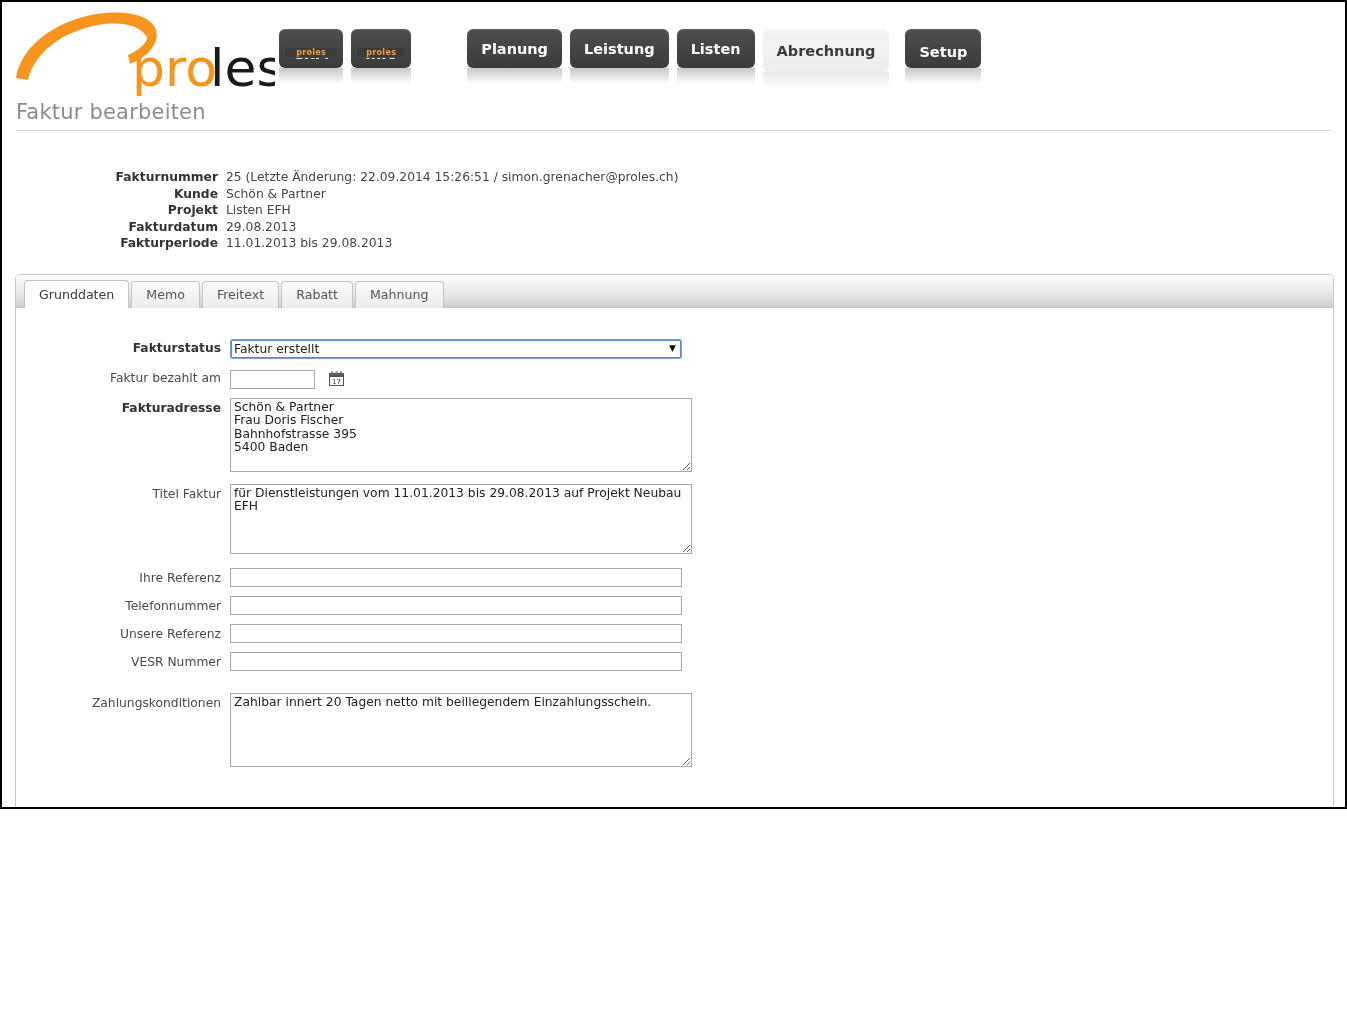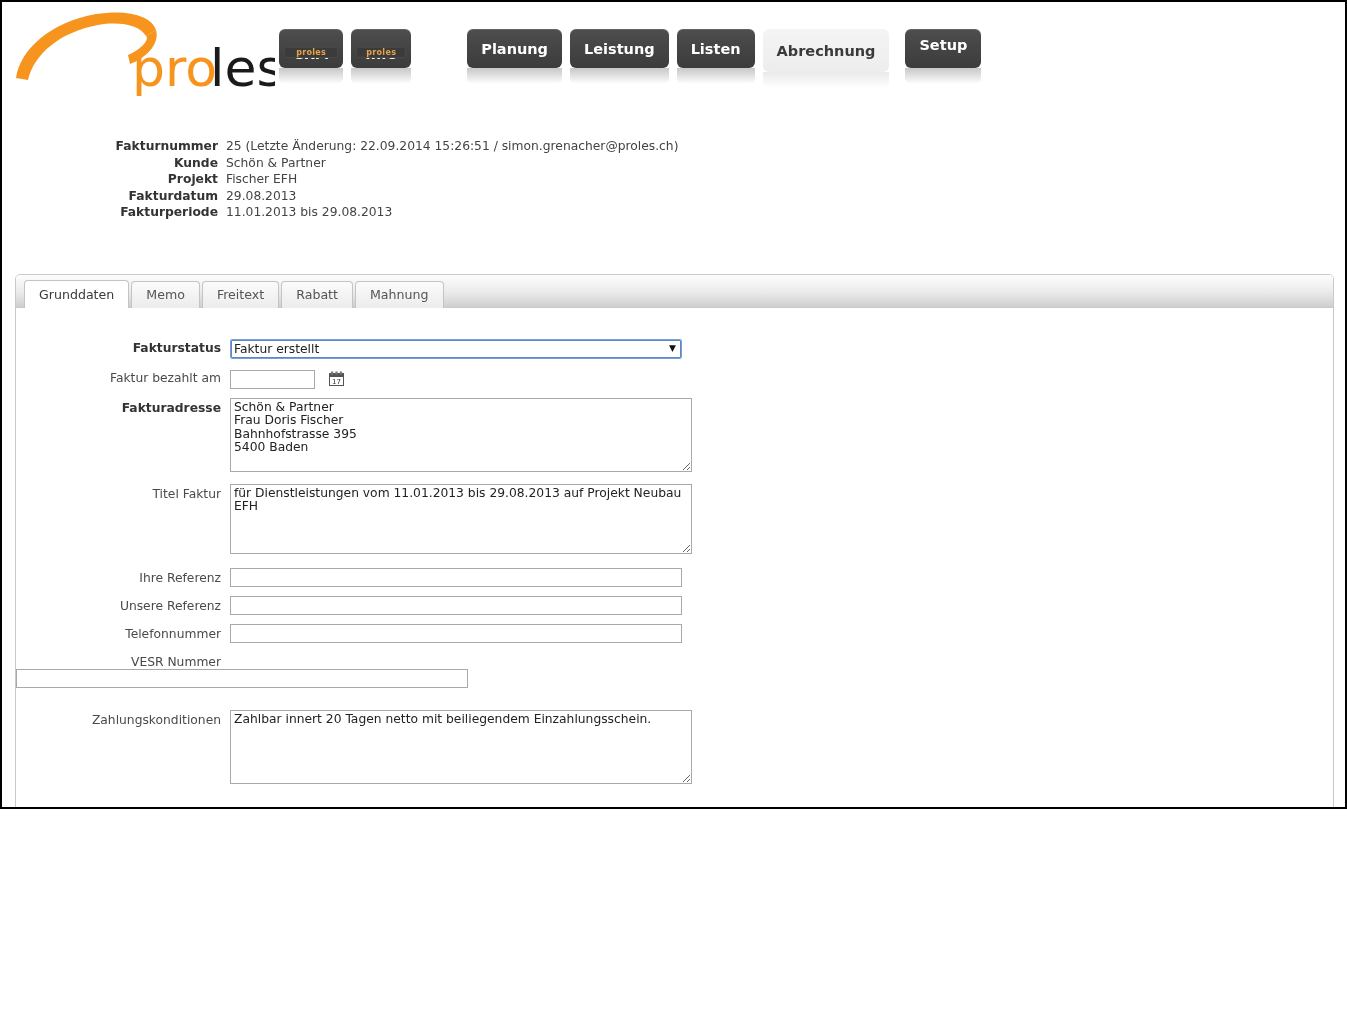--- a/index.html
+++ b/index.html
@@ -336,40 +336,43 @@
         <span class="reflect"></span>
       </div>
       <div class="nav-btn" style="align-items:center;padding-bottom:0;">
         <span>Listen</span>
         <span class="reflect"></span>
       </div>
       <div class="nav-btn active">
         <span>Abrechnung</span>
         <span class="reflect"></span>
       </div>
-      <div class="nav-btn" style="align-items:center;padding-bottom:8px;margin-left:8px;">
+      <div class="nav-btn" style="align-items:flex-end;padding-bottom:8px;margin-left:8px;">
         <span>Setup</span>
         <span class="reflect"></span>
       </div>
     </div>
   </div>
 
+  <div class="page-title-wrap">
+    <div class="page-title">Faktur bearbeiten</div>
+  </div>
 
   <div class="meta">
     <div class="meta-row">
       <div class="meta-label">Fakturnummer</div>
       <div class="meta-value">25 (Letzte Änderung: 22.09.2014 15:26:51 / simon.grenacher@proles.ch)</div>
     </div>
     <div class="meta-row">
       <div class="meta-label">Kunde</div>
       <div class="meta-value">Schön &amp; Partner</div>
     </div>
     <div class="meta-row">
       <div class="meta-label">Projekt</div>
-      <div class="meta-value">Fischer EFH</div>
+      <div class="meta-value">Listen EFH</div>
     </div>
     <div class="meta-row">
       <div class="meta-label">Fakturdatum</div>
       <div class="meta-value">29.08.2013</div>
     </div>
     <div class="meta-row">
       <div class="meta-label">Fakturperiode</div>
       <div class="meta-value">11.01.2013 bis 29.08.2013</div>
     </div>
   </div>
@@ -425,30 +428,30 @@
         <div class="flabel">Titel Faktur</div>
         <textarea class="farea titel" style="">für Dienstleistungen vom 11.01.2013 bis 29.08.2013 auf Projekt Neubau EFH</textarea>
       </div>
 
       <div class="frow" style="margin-top:14px;">
         <div class="flabel">Ihre Referenz</div>
         <input class="ftext" type="text" value="" style="">
       </div>
 
       <div class="frow" style="margin-top:8px;">
+        <div class="flabel">Telefonnummer</div>
+        <input class="ftext" type="text" value="" style="">
+      </div>
+
+      <div class="frow" style="margin-top:8px;">
         <div class="flabel">Unsere Referenz</div>
         <input class="ftext" type="text" value="" style="">
       </div>
 
       <div class="frow" style="margin-top:8px;">
-        <div class="flabel">Telefonnummer</div>
-        <input class="ftext" type="text" value="" style="">
-      </div>
-
-      <div class="frow" style="margin-top:8px;flex-direction:column;">
         <div class="flabel">VESR Nummer</div>
         <input class="ftext" type="text" value="" style="">
       </div>
 
       <div class="frow" style="margin-top:22px;">
         <div class="flabel">Zahlungskonditionen</div>
         <textarea class="farea zahl" style="">Zahlbar innert 20 Tagen netto mit beiliegendem Einzahlungsschein.</textarea>
       </div>
 
     </div>

